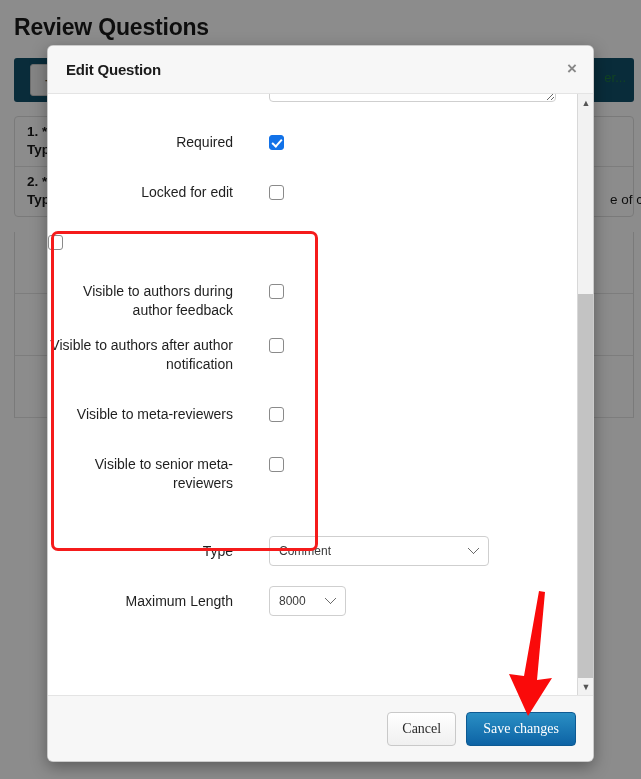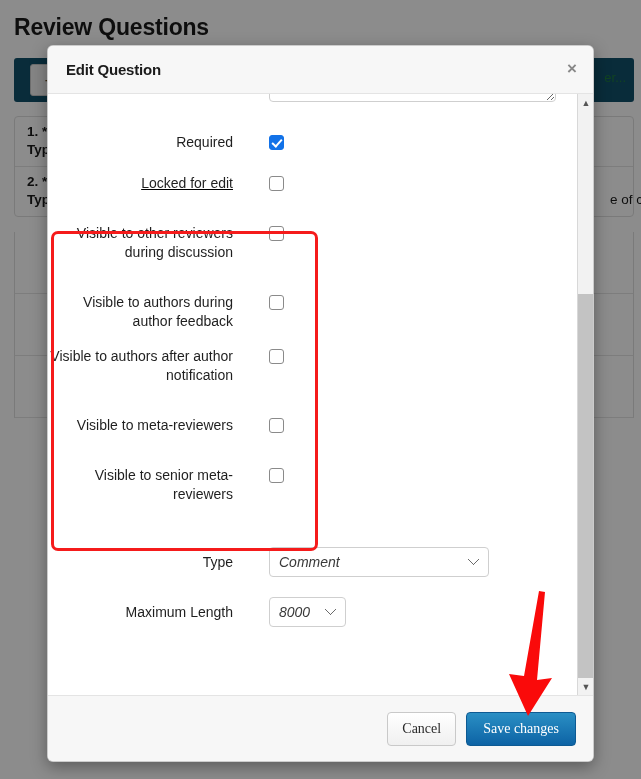--- a/index.html
+++ b/index.html
@@ -151,34 +151,33 @@
   }
   input[type=checkbox].cb:checked::after {
     content: ""; position: absolute;
     left: 4px; top: 1px; width: 4px; height: 8px;
     border: solid #fff; border-width: 0 2px 2px 0;
     transform: rotate(42deg);
   }
 
   select.sel {
     font-family: "Liberation Sans", sans-serif;
-    font-size: 14px; color: #3a3a3a;
+    font-size: 12px; color: #3a3a3a;
     border: 1px solid #cfcfcf; border-radius: 4px;
     background-color: #fff;
     padding: 5px 26px 5px 9px;
     height: 30px;
     -webkit-appearance: none; appearance: none;
     background-image:
       linear-gradient(45deg, transparent 49%, #6b6b6b 50%, #6b6b6b 55%, transparent 56%),
       linear-gradient(-45deg, transparent 49%, #6b6b6b 50%, #6b6b6b 55%, transparent 56%);
     background-position: right 14px center, right 9px center;
     background-size: 6px 6px, 6px 6px;
     background-repeat: no-repeat;
     outline: none;
-    font-style: italic;
   }
   select.sel-type { width: 220px; }
   select.sel-len  { width: 77px; }
 
   
   .highlight-box {
     position: absolute;
     left: 51px; top: 231px;
     width: 267px; height: 320px;
     border: 3px solid #f51b1b;
@@ -291,29 +290,28 @@
           </div>
         </div>
 
         <div class="form-row" style="margin-top:31px;">
           <div class="form-label">Required</div>
           <div class="form-control-col">
             <input type="checkbox" class="cb" checked="" style="">
           </div>
         </div>
 
-        <div class="form-row" style="margin-top:22px;text-decoration:underline;">
+        <div class="form-row" style="margin-top:31px;">
           <div class="form-label">Locked for edit</div>
           <div class="form-control-col">
             <input type="checkbox" class="cb" style="">
           </div>
         </div>
 
         <div class="form-row" style="margin-top:31px;">
-          <div class="form-label">Visible to other reviewers during discussion</div>
           <div class="form-control-col">
             <input type="checkbox" class="cb" style="">
           </div>
         </div>
 
         <div class="form-row" style="margin-top:31px;">
           <div class="form-label">Visible to authors during author feedback</div>
           <div class="form-control-col">
             <input type="checkbox" class="cb" style="">
           </div>

